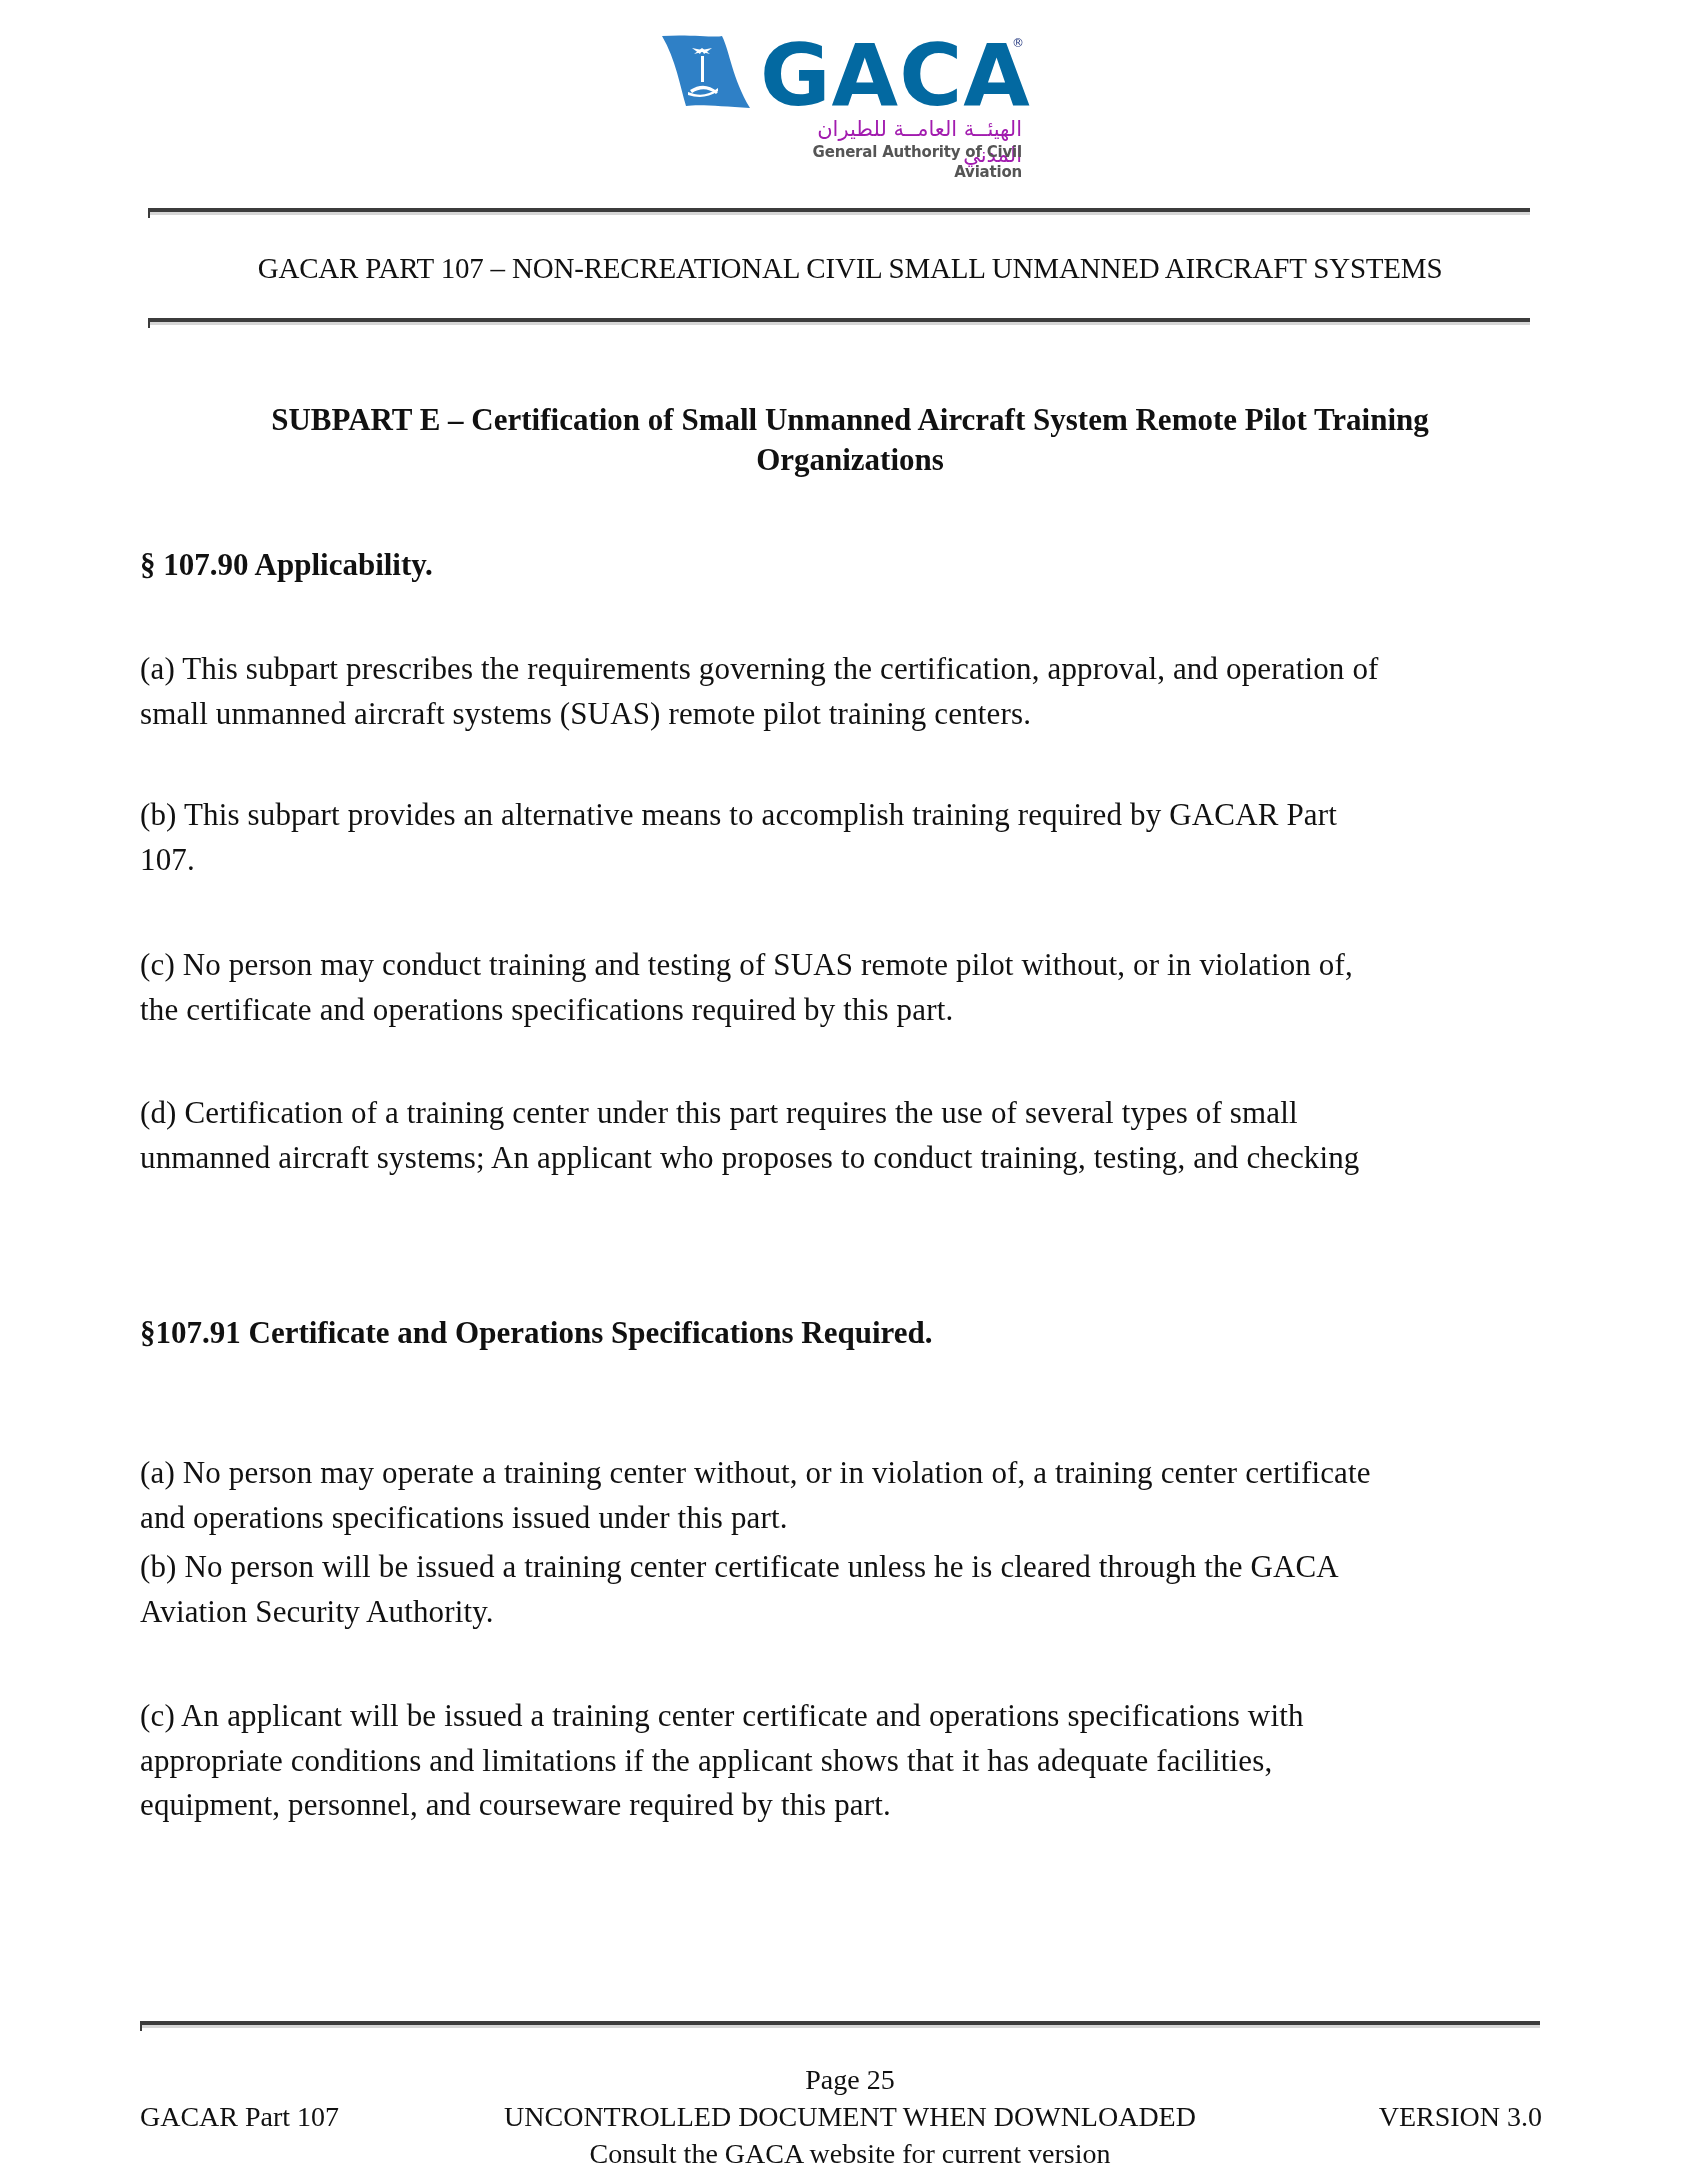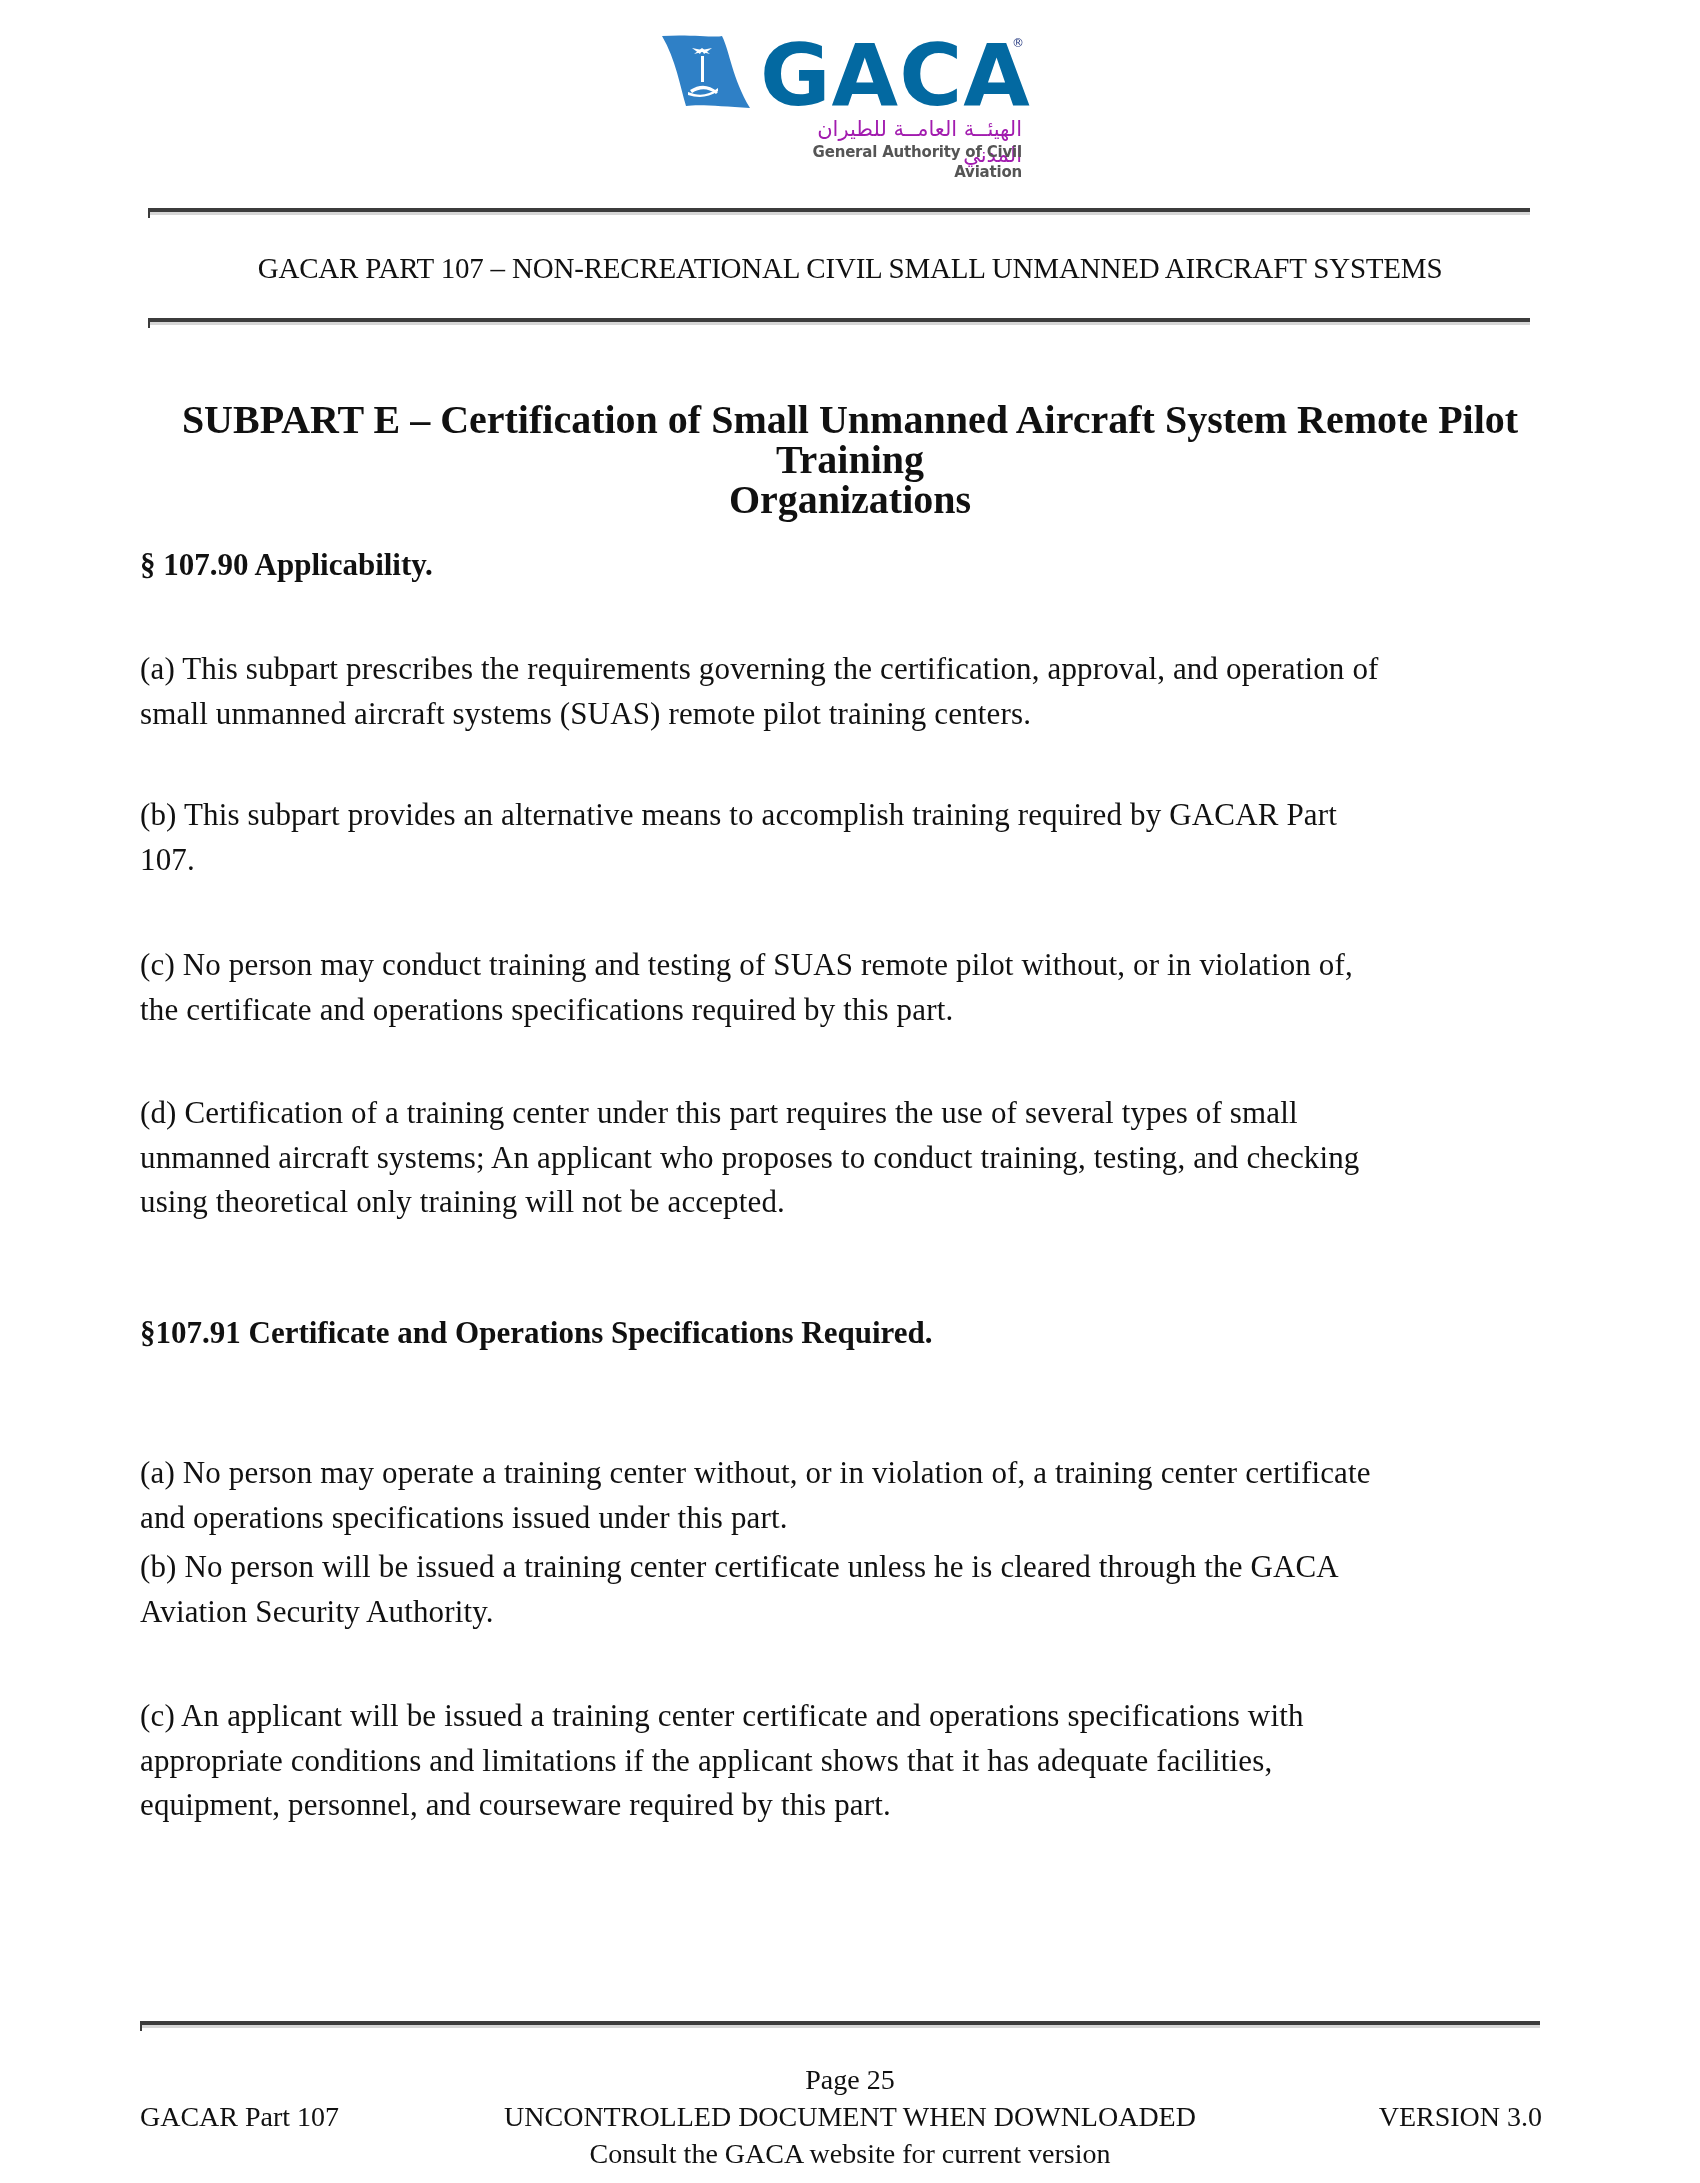--- a/index.html
+++ b/index.html
@@ -19,21 +19,21 @@
              font-family: "DejaVu Sans", sans-serif; font-size: 15px; font-weight: bold; color: #555555;
              letter-spacing: -0.2px; line-height: 20px; }
   
   .rule { position: absolute; height: 4px; background: #3c3c3c;
           box-shadow: 0 3px 0 #d6d6d6; }
   .rule::before { content: ""; position: absolute; left: 0; top: 0; width: 2px; height: 10px; background: #3c3c3c; }
   
   .header-title { position: absolute; left: 0; width: 1700px; top: 250px; text-align: center;
                   font-size: 29px; line-height: 36px; letter-spacing: -0.2px; }
   .subpart { position: absolute; left: 150px; width: 1400px; top: 400px; text-align: center;
-             font-weight: bold; font-size: 40px; line-height: 40px; }
+             font-weight: bold; font-size: 31px; line-height: 40px; }
   .section-head { position: absolute; left: 140px; font-weight: bold; font-size: 31px; line-height: 40px; }
   .para { position: absolute; left: 140px; width: 1410px; font-size: 31px; line-height: 44.5px; letter-spacing: 0.15px; }
   .para .line { display: block; white-space: nowrap; }
   
   .footer-center { position: absolute; left: 0; width: 1700px; text-align: center; font-size: 28px; line-height: 34px; }
   .footer-left { position: absolute; left: 140px; font-size: 28px; line-height: 34px; }
   .footer-right { position: absolute; right: 158px; font-size: 28px; line-height: 34px; }
 </style>
 </head>
 <body>
@@ -75,21 +75,20 @@
   <span class="line">(b) This subpart provides an alternative means to accomplish training required by GACAR Part</span>
   <span class="line">107.</span>
 </div>
 <div class="para" style="top:943px;">
   <span class="line">(c) No person may conduct training and testing of SUAS remote pilot without, or in violation of,</span>
   <span class="line">the certificate and operations specifications required by this part.</span>
 </div>
 <div class="para" style="top:1091px;">
   <span class="line">(d) Certification of a training center under this part requires the use of several types of small</span>
   <span class="line">unmanned aircraft systems; An applicant who proposes to conduct training, testing, and checking</span>
-  <span class="line">using theoretical only training will not be accepted.</span>
 </div>
 
 <div class="section-head" style="top:1313px;">§107.91 Certificate and Operations Specifications Required.</div>
 
 <div class="para" style="top:1417px;margin-top:34px;">
   <span class="line">(a) No person may operate a training center without, or in violation of, a training center certificate</span>
   <span class="line">and operations specifications issued under this part.</span>
 </div>
 <div class="para" style="top:1545px;">
   <span class="line">(b) No person will be issued a training center certificate unless he is cleared through the GACA</span>

